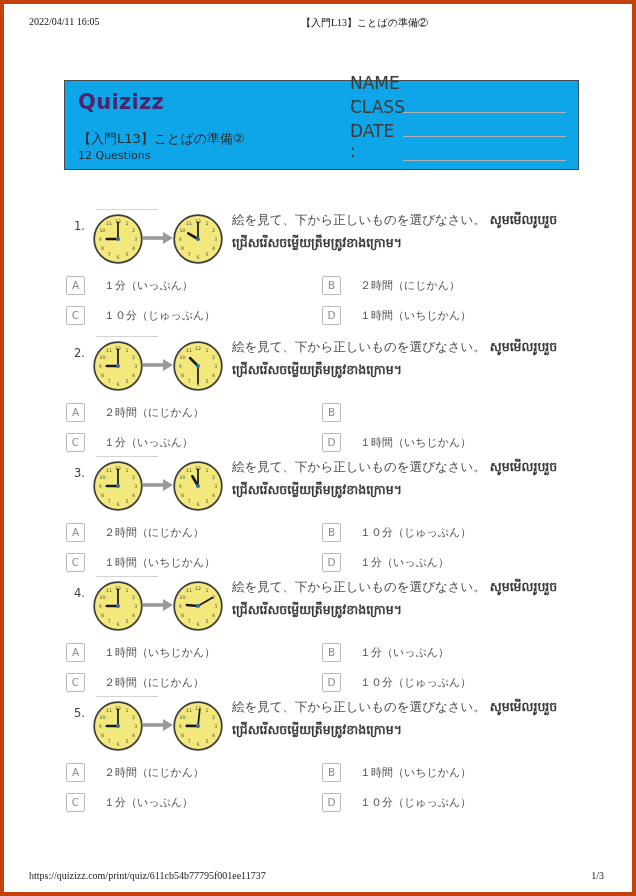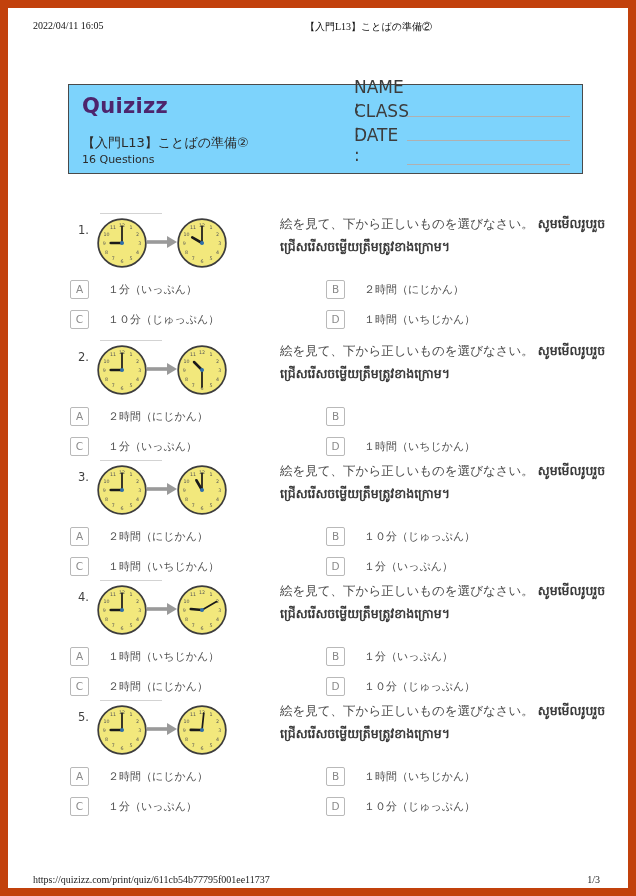--- a/index.html
+++ b/index.html
@@ -1,63 +1,63 @@
 <!DOCTYPE html>
 <html><head>
 <meta charset="utf-8">
 <style>
   html,body{margin:0;padding:0;background:#fff;}
-  .page{position:relative;width:636px;height:896px;box-sizing:border-box;border:8px solid #c2410c;
+  .page{position:relative;width:636px;height:896px;box-sizing:border-box;border:4px solid #c2410c;
         background:#fff;font-family:"DejaVu Sans","Liberation Sans",sans-serif;overflow:hidden;}
   
   .print-ts{position:absolute;left:25px;top:12px;font:10px "Liberation Serif",serif;color:#111;}
   .print-title{position:absolute;left:297px;top:12px;font:10px "Liberation Serif",serif;color:#111;}
   .footer{position:absolute;left:0;right:0;top:866px;display:flex;justify-content:space-between;
           padding:0 28px 0 25px;font:10px "Liberation Serif",serif;color:#222;}
   
-  .info-card{position:absolute;left:60px;top:76px;width:513px;height:88px;border:1px solid #4a4a4a;background:#7dd3fc;}
+  .info-card{position:absolute;left:60px;top:76px;width:513px;height:88px;border:1px solid #4a4a4a;background:#0ea5e9;}
   .logo{position:absolute;left:13px;top:9px;font-size:21px;font-weight:bold;letter-spacing:.3px;color:#4d256d;}
   .quiz-title{position:absolute;left:13px;top:49px;font-size:13px;color:#2b2b2b;}
   .quiz-count{position:absolute;left:13px;top:68px;font-size:11px;color:#2b2b2b;}
   .fields{position:absolute;left:285px;top:8px;width:216px;}
   .field-row{display:flex;align-items:flex-end;height:24px;}
   .field-label{font-size:17px;color:#3c3c3c;width:53px;flex:none;}
   .field-line{flex:1;border-bottom:1px solid #b0b0b0;height:14px;}
   
   .questions{position:absolute;left:60px;top:205px;width:515px;}
   .question{position:relative;height:120px;}
   .question:first-child{height:127px;}
   .q-num{position:absolute;left:10px;top:10px;font-size:11.5px;color:#3f3f3f;}
   .clocks{position:absolute;left:28px;top:2px;width:136px;height:56px;}
   .crop-line{position:absolute;left:4px;top:-2px;width:62px;height:1px;background:#d3d3d3;}
   .clock{position:absolute;top:2px;width:52px;height:52px;}
   .clock-from{left:0;}
   .clock-to{left:80px;}
   .arrow-icon{position:absolute;left:51px;top:21px;}
-  .q-text{position:absolute;left:168px;top:0;width:340px;font-size:12.5px;line-height:1.8;color:#4a4a4a;margin-left:44px;}
+  .q-text{position:absolute;left:168px;top:0;width:340px;font-size:12.5px;line-height:1.8;color:#4a4a4a;}
   .q-km{font-weight:600;color:#3a3a3a;}
   .options{position:absolute;left:2px;top:66px;width:512px;display:grid;
            grid-template-columns:256px 1fr;row-gap:10px;}
   .option{display:flex;align-items:center;gap:19px;height:20px;}
   .opt-box{width:17px;height:17px;border:1px solid #b9b9b9;border-radius:2px;display:flex;
            align-items:center;justify-content:center;font-size:10.5px;color:#8a8a8a;flex:none;background:#fff;}
   .opt-text{font-size:11px;color:#4f4f4f;white-space:nowrap;}
 </style>
 </head>
 <body>
 
 <div class="page">
 
   <span class="print-ts">2022/04/11 16:05</span>
   <span class="print-title">【入門L13】ことばの準備②</span>
 
   <div class="info-card">
     <div class="logo" style="color: rgb(77, 37, 109);">Quizizz</div>
     <div class="quiz-title">【入門L13】ことばの準備②</div>
-    <div class="quiz-count">16 Questions</div>
+    <div class="quiz-count">12 Questions</div>
     <div class="fields">
       <div class="field-row">
         <span class="field-label">NAME :</span>
         <span class="field-line"></span>
       </div>
       <div class="field-row">
         <span class="field-label">CLASS :</span>
         <span class="field-line"></span>
       </div>
       <div class="field-row">

